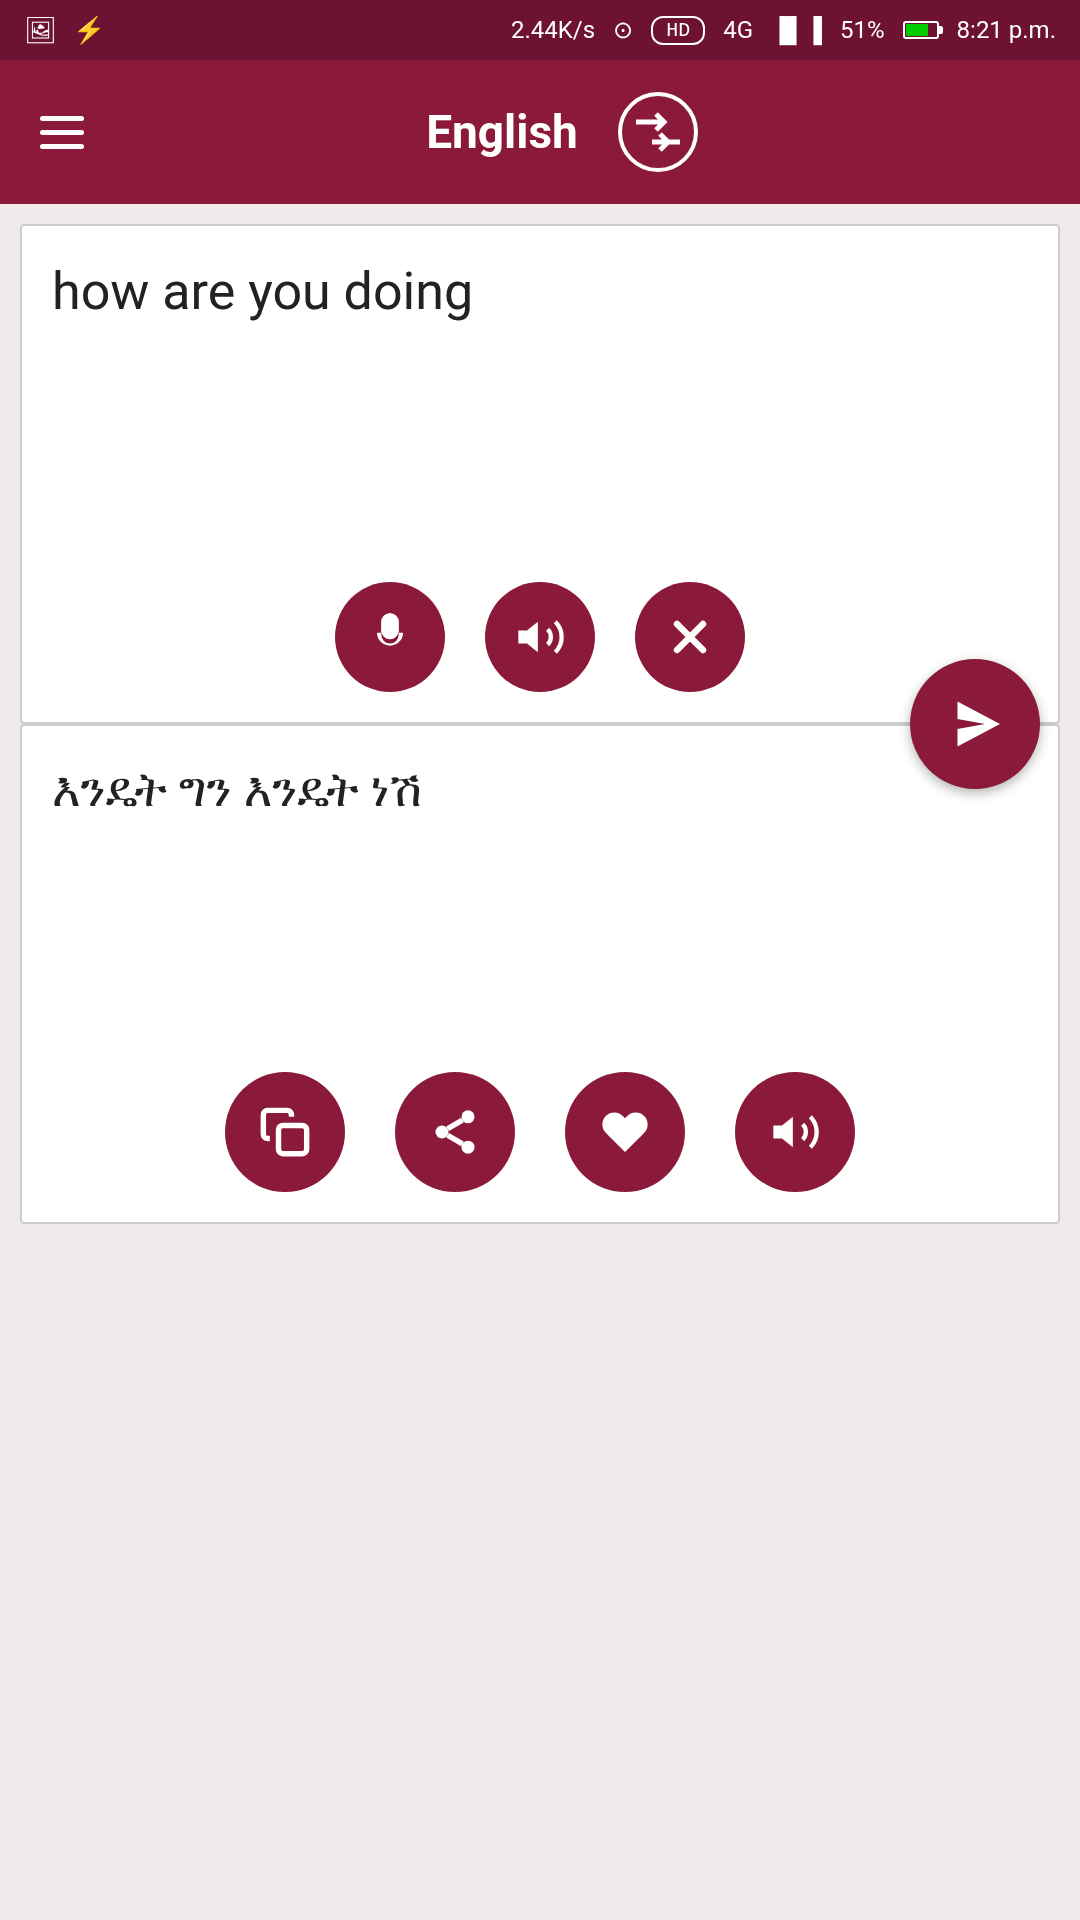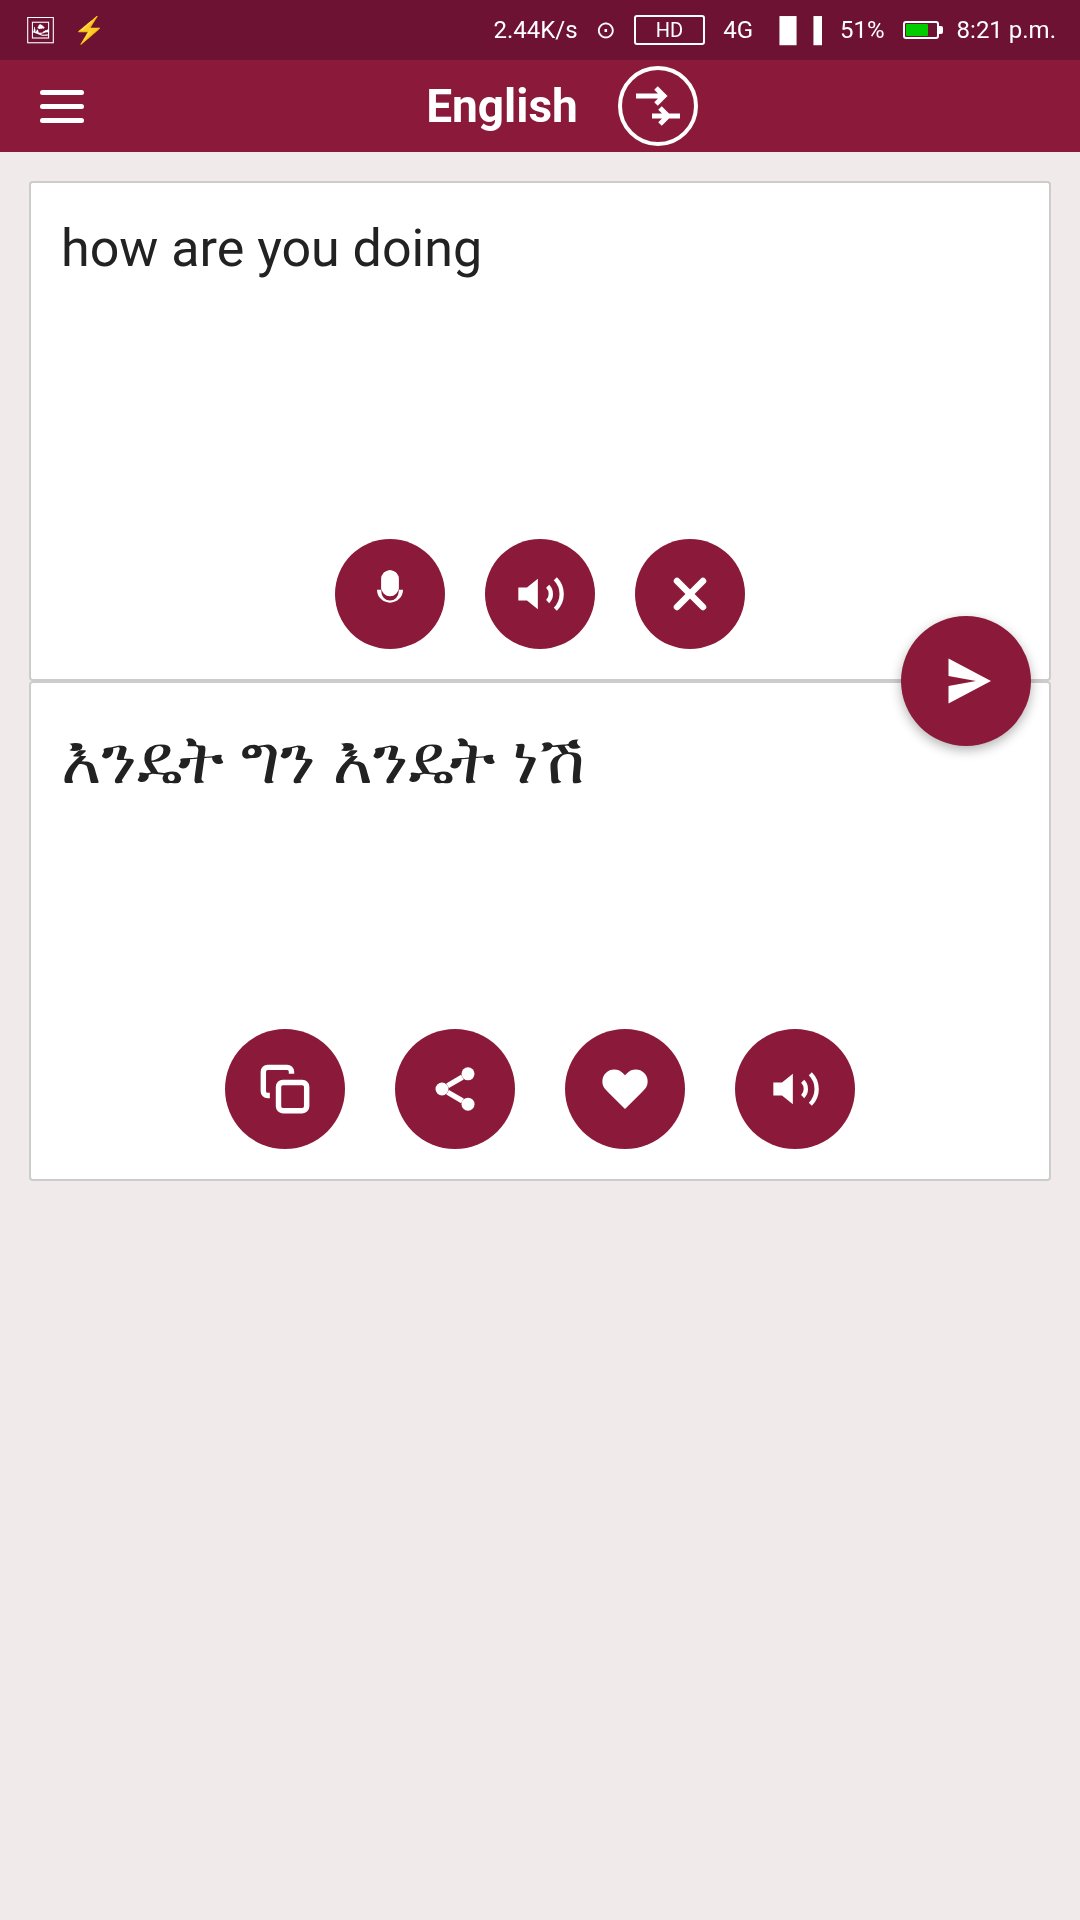--- a/index.html
+++ b/index.html
@@ -70,21 +70,21 @@
       top: 1px;
       bottom: 1px;
       width: 70%;
       background: #00cc00;
       border-radius: 1px;
     }
 
     
     .toolbar {
       background-color: #8b1a3a;
-      height: 92px;
+      height: 144px;
       display: flex;
       align-items: center;
       justify-content: space-between;
       padding: 0 40px;
     }
 
     .hamburger-icon {
       color: white;
       font-size: 48px;
       cursor: pointer;
@@ -127,21 +127,21 @@
       display: flex;
       align-items: center;
       justify-content: center;
     }
 
     
     .main {
       flex: 1;
       display: flex;
       flex-direction: column;
-      padding: 9px;
+      padding: 0;
     }
 
     
     .input-panel {
       background: white;
       border: 2px solid #ccc;
       margin: 20px 20px 0 20px;
       border-radius: 4px;
       padding: 30px;
       position: relative;
@@ -215,21 +215,21 @@
       margin: 0 20px 20px 20px;
       border-radius: 4px;
       padding: 30px;
       min-height: 500px;
       display: flex;
       flex-direction: column;
       justify-content: space-between;
     }
 
     .output-text {
-      font-size: 68px;
+      font-size: 48px;
       color: #222;
       line-height: 1.4;
       flex: 1;
     }
 
     .output-controls {
       display: flex;
       align-items: center;
       justify-content: center;
       gap: 50px;
@@ -261,21 +261,21 @@
 <body>
 
 <div class="status-bar">
   <div class="status-bar-left">
     <span>🖼</span>
     <span>⚡</span>
   </div>
   <div class="status-bar-right">
     <span>2.44K/s</span>
     <span>⊙</span>
-    <span style="font-size:20px;border:2px solid white;padding:1px 20px;border-radius:3px;">HD</span>
+    <span style="font-size:20px;border:2px solid white;padding:1px 13px;border-radius:12px;font-family:Liberation Mono, monospace;">HD</span>
     <span>4G</span>
     <span>▐▌▐</span>
     <span>51%</span>
     <span class="battery-icon">
       <span class="battery-fill"></span>
     </span>
     <span>8:21 p.m.</span>
   </div>
 </div>
 

